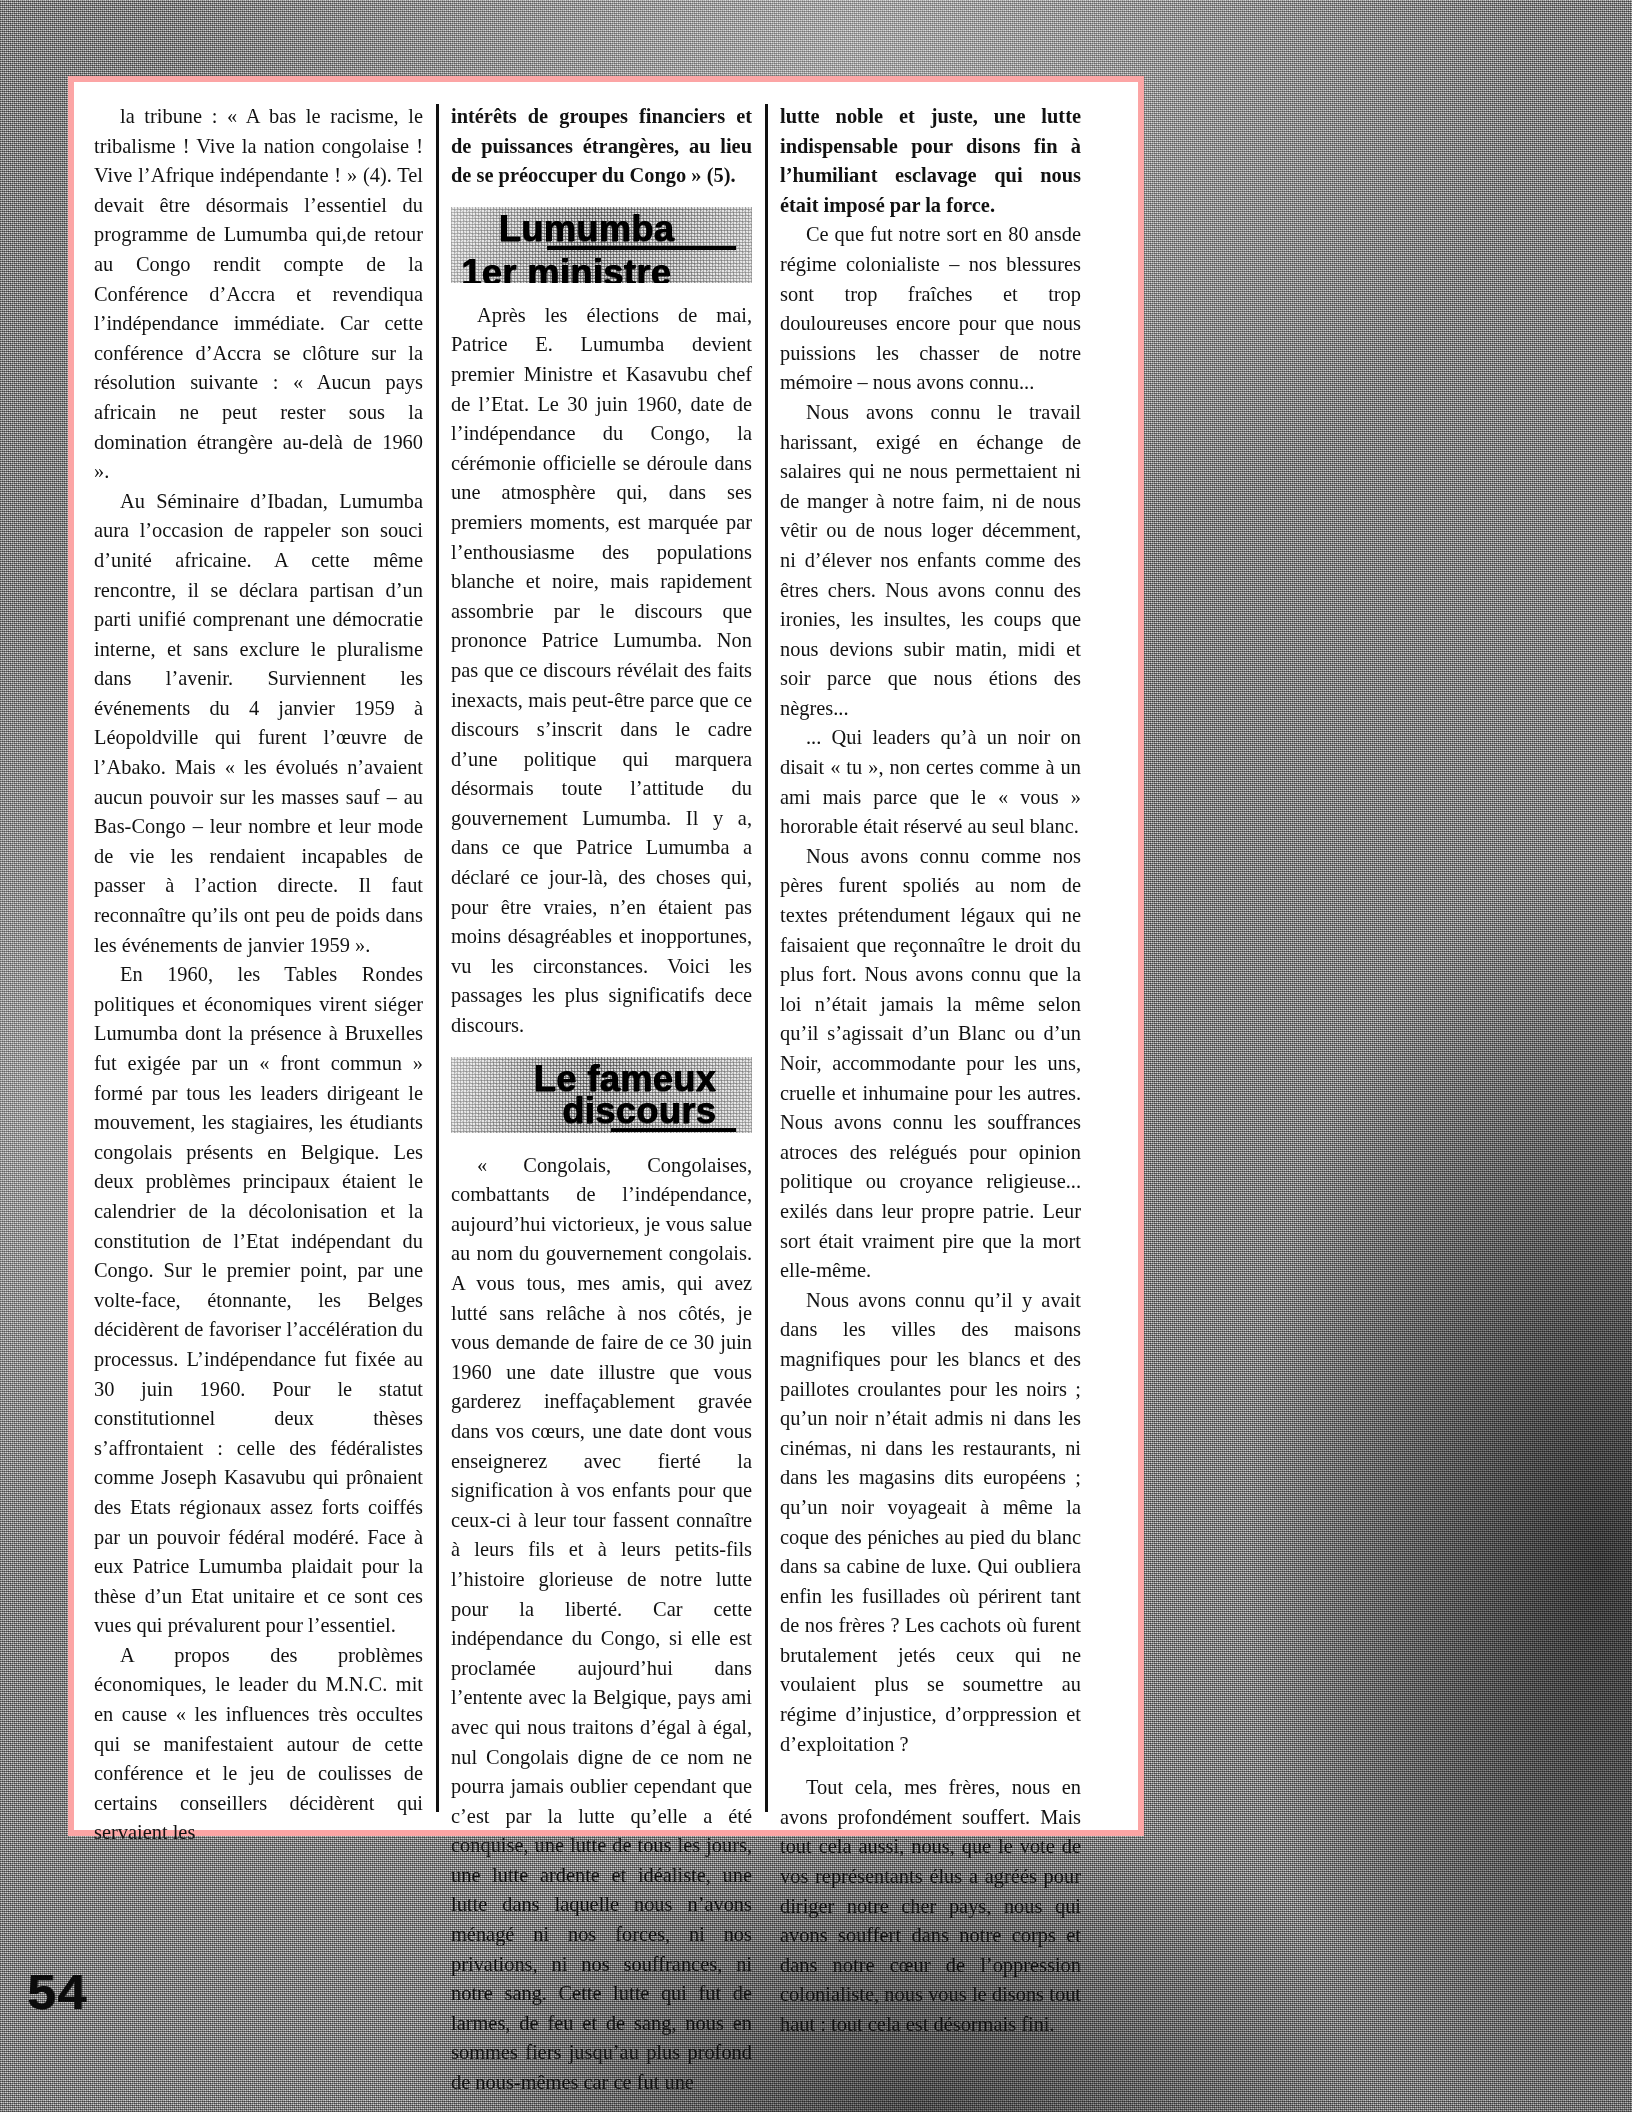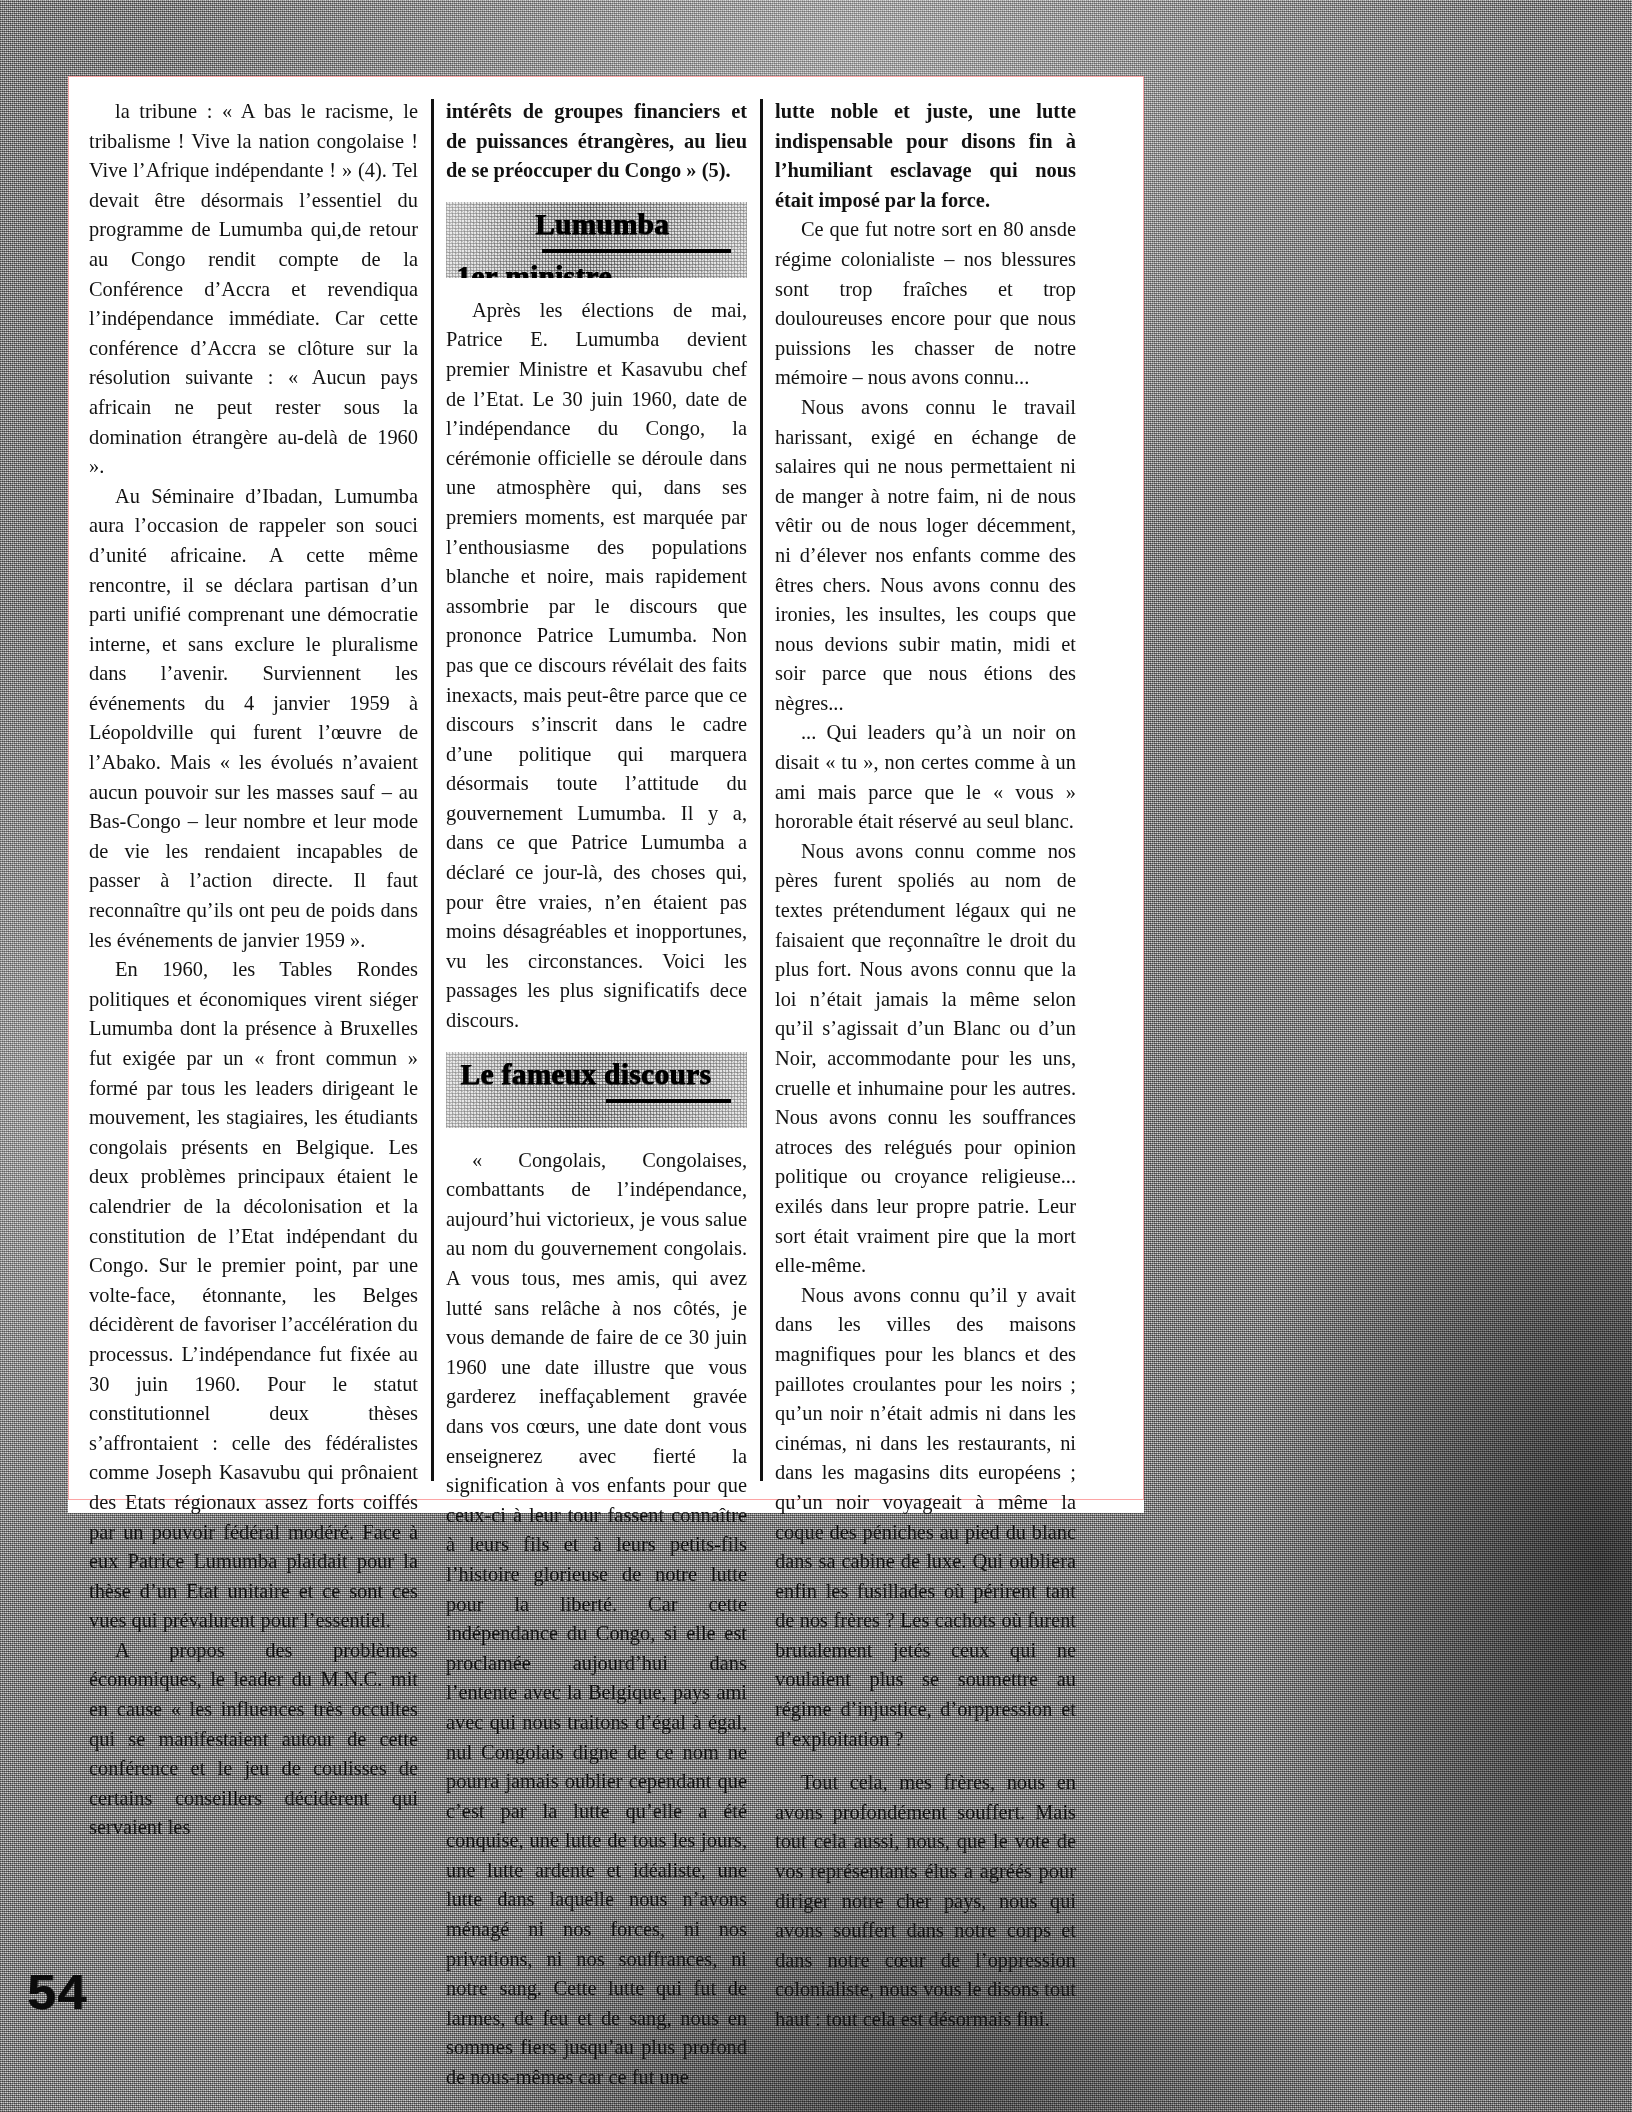--- a/index.html
+++ b/index.html
@@ -26,23 +26,23 @@
     background:
       radial-gradient(ellipse 60% 38% at 52% 2%,rgba(255,255,255,.30),transparent 70%),
       radial-gradient(ellipse 30% 46% at 98% 74%,rgba(0,0,0,.55),transparent 72%),
       radial-gradient(ellipse 44% 20% at 56% 100%,rgba(0,0,0,.42),transparent 72%),
       radial-gradient(ellipse 18% 34% at 2% 52%,rgba(255,255,255,.22),transparent 70%);
   }
 
   
   #sheet{
     position:absolute;
-    left:68px;top:76px;width:1076px;height:1424px;
+    left:68px;top:76px;width:1076px;height:1760px;
     background:#ffffff;
-    border:1px solid #fca5a5;
+    border:6px solid #fca5a5;
     box-sizing:border-box;
   }
   
   #sheet-ext{
     position:absolute;
     left:68px;top:76px;width:1076px;height:1437px;
     background:#ffffff;
   }
 
   #page-number{
@@ -97,27 +97,27 @@
       repeating-linear-gradient(34deg,rgba(0,0,0,.30) 0 1px,rgba(255,255,255,0) 1px 4px);
     background-size:3px 3px,3px 3px,6px 6px;
     overflow:hidden;
   }
   .head::before{
     content:"";position:absolute;inset:0;
     background:linear-gradient(100deg,rgba(255,255,255,.55) 0%,rgba(255,255,255,.12) 45%,rgba(255,255,255,.48) 100%);
   }
   .head .htxt{
     position:relative;
-    font-family:Liberation Serif, serif;
+    font-family:Liberation Sans, sans-serif;
     font-weight:bold;
-    font-size:29px;
+    font-size:36px;
     line-height:32px;
     letter-spacing:.5px;
     color:#000;
-    padding:6px 12px 8px 10px;
+    padding:6px 12px 0 10px;
     text-shadow:1px 0 0 #000, 0 1px 0 rgba(0,0,0,.55);
   }
   .head .l1{ text-align:right; padding-right:78px; }
   .head .l2{ text-align:left; padding-right:18px; }
   .head .ul{
     position:relative;
     height:4px;background:#000;
     margin:1px 16px 1px 96px;
   }
   .head.wide .l1{ padding-right:36px; }

